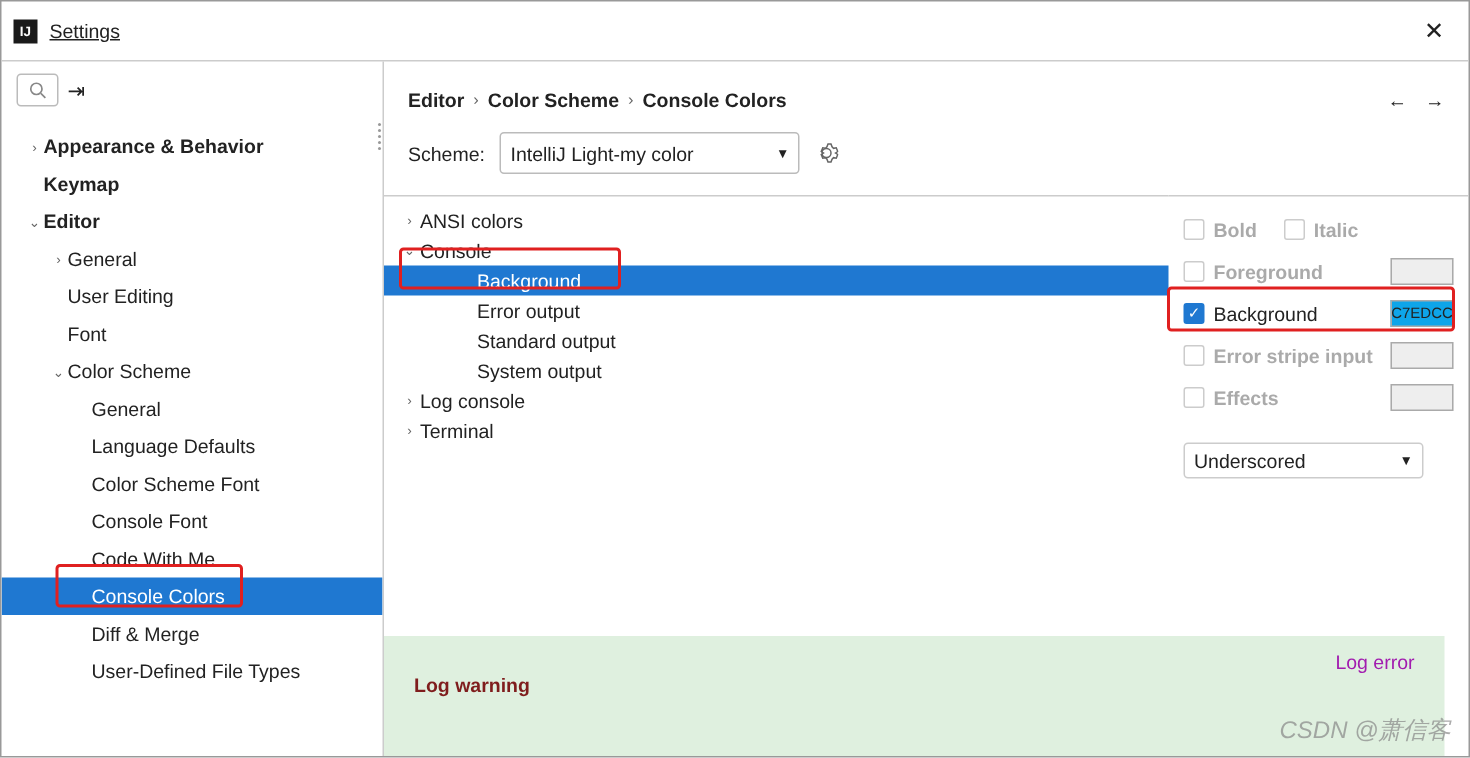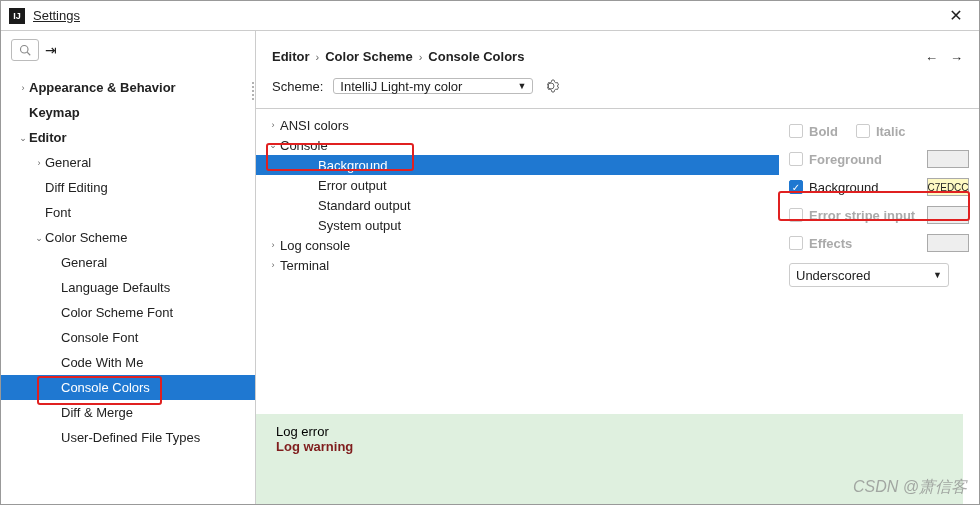--- a/index.html
+++ b/index.html
@@ -1,18 +1,18 @@
 <!DOCTYPE html>
 <html><head>
 <meta charset="utf-8">
 <style>
 * { margin:0; padding:0; box-sizing:border-box; font-family:"Segoe UI",Arial,sans-serif; font-size:13px; color:#222; }
 body { width:980px; height:505px; background:#fff; border:1px solid #999; overflow:hidden; position:relative; }
 
-.titlebar { height:30px; display:flex; align-items:center; padding:0 8px; border-bottom:1px solid #ccc; }
+.titlebar { height:40px; display:flex; align-items:center; padding:0 8px; border-bottom:1px solid #ccc; }
 .titlebar .app-icon { width:16px; height:16px; background:#1a1a1a; margin-right:8px; display:flex; align-items:center; justify-content:center; color:#fff; font-size:9px; font-weight:bold; }
 .titlebar .title { flex:1;text-decoration:underline; }
 .titlebar .close { width:30px; height:30px; display:flex; align-items:center; justify-content:center; font-size:16px; }
 
 .main { display:flex; height:calc(100% - 30px); }
 
 .sidebar { width:255px; border-right:1px solid #ccc; display:flex; flex-direction:column; }
 .search-wrap { padding:8px 10px; display:flex; align-items:center; gap:6px; }
 .search { width:28px; height:22px; border:1px solid #bbb; border-radius:3px; display:flex; align-items:center; justify-content:center; }
 .search svg { width:12px; height:12px; }
@@ -31,21 +31,21 @@
 .hl-red { position:absolute; border:2px solid #e02020; border-radius:3px; pointer-events:none; }
 
 .content { flex:1; display:flex; flex-direction:column; padding:0; position:relative; }
 
 .crumb-row { display:flex; align-items:center; padding:18px 16px 10px 16px; }
 .crumb { font-weight:bold; }
 .crumb-sep { margin:0 6px; font-size:11px; color:#666; }
 .nav-arrows { margin-left:auto; display:flex; gap:12px; color:#aaa; }
 
 .scheme-row { display:flex; align-items:center; padding:4px 16px 14px 16px; gap:10px; }
-.scheme-select { width:200px; height:16px; border:1px solid #bbb; border-radius:3px; display:flex; align-items:center; padding:0 6px; background:#fff; }
+.scheme-select { width:200px; height:28px; border:1px solid #bbb; border-radius:3px; display:flex; align-items:center; padding:0 6px; background:#fff; }
 .scheme-select .caret { margin-left:auto; font-size:9px; }
 .gear { width:16px; height:16px; color:#555; }
 
 .split { flex:1; display:flex; min-height:0; }
 .split-left { flex:1; border-top:1px solid #ccc; padding:6px 0; position:relative; }
 .split-right { width:200px; border-top:1px solid #ccc; padding:8px 10px; }
 
 .ctree-item { display:flex; align-items:center; height:20px; }
 .ctree-item .arrow { width:14px; text-align:center; font-size:9px; color:#666; }
 .ctree-item.selected { background:#1f78d1; color:#fff; }
@@ -54,25 +54,25 @@
 .cp2 { padding-left:48px; }
 
 .chk-row { display:flex; align-items:center; height:28px; gap:6px; }
 .chk { width:14px; height:14px; border:1px solid #999; border-radius:2px; display:flex; align-items:center; justify-content:center; background:#fff; }
 .chk.checked { background:#1f78d1; border-color:#1f78d1; color:#fff; font-size:10px; }
 .chk.disabled { border-color:#ccc; }
 .chk-row.disabled span { color:#aaa;font-weight:bold; }
 .swatch { width:42px; height:18px; border:1px solid #aaa; margin-left:auto; font-size:10px; display:flex; align-items:center; justify-content:center; }
 .swatch.empty { background:#eee; }
 
-.effects-select { width:160px; height:24px; border:1px solid #ccc; border-radius:3px; display:flex; align-items:center; padding:0 6px; color:#aaa; margin-top:6px; }
+.effects-select { width:160px; height:24px; border:1px solid #ccc; border-radius:3px; display:flex; align-items:center; padding:0 6px; color:#aaa; margin-top:16px; }
 .effects-select .caret { margin-left:auto; font-size:9px; }
 
 .preview { margin:0 16px 0 0; height:90px; background:#dff0df; padding:10px 20px; font-family:Consolas,monospace; font-size:14px; position:absolute; bottom:0; left:0; right:0; }
-.log-error { color:#000000; }
+.log-error { color:#a21caf;text-align:right; }
 .log-warn { color:#7f1d1d;font-weight:bold; }
 
 .watermark { position:absolute; right:12px; bottom:6px; color:#888; font-style:italic; font-size:16px; opacity:.7; }
 
 .divider-handle { position:absolute; left:248px; top:60px; width:8px; height:60px; display:flex; flex-direction:column; align-items:center; justify-content:center; gap:2px; }
 .divider-handle span { width:2px; height:2px; background:#999; border-radius:50%; }
 </style>
 </head>
 <body>
 
@@ -105,21 +105,21 @@
         <div class="tree-item pad0">
           <span class="arrow">⌄</span>
           <span class="bold">Editor</span>
         </div>
         <div class="tree-item pad1">
           <span class="arrow">›</span>
           <span>General</span>
         </div>
         <div class="tree-item pad1">
           <span class="arrow"></span>
-          <span>Diff Editing</span>
+          <span>User Editing</span>
         </div>
         <div class="tree-item pad1">
           <span class="arrow"></span>
           <span>Font</span>
         </div>
         <div class="tree-item pad1">
           <span class="arrow">⌄</span>
           <span>Color Scheme</span>
         </div>
         <div class="tree-item pad2">
@@ -235,21 +235,21 @@
           <span>Italic</span>
         </div>
         <div class="chk-row disabled">
           <div class="chk disabled"></div>
           <span>Foreground</span>
           <div class="swatch empty"></div>
         </div>
         <div class="chk-row">
           <div class="chk checked">✓</div>
           <span>Background</span>
-          <div class="swatch" style="background:#fef9c3">C7EDCC</div>
+          <div class="swatch" style="background:#0ea5e9">C7EDCC</div>
         </div>
         <div class="chk-row disabled">
           <div class="chk disabled"></div>
           <span>Error stripe input</span>
           <div class="swatch empty"></div>
         </div>
         <div class="chk-row disabled">
           <div class="chk disabled"></div>
           <span>Effects</span>
           <div class="swatch empty"></div>

